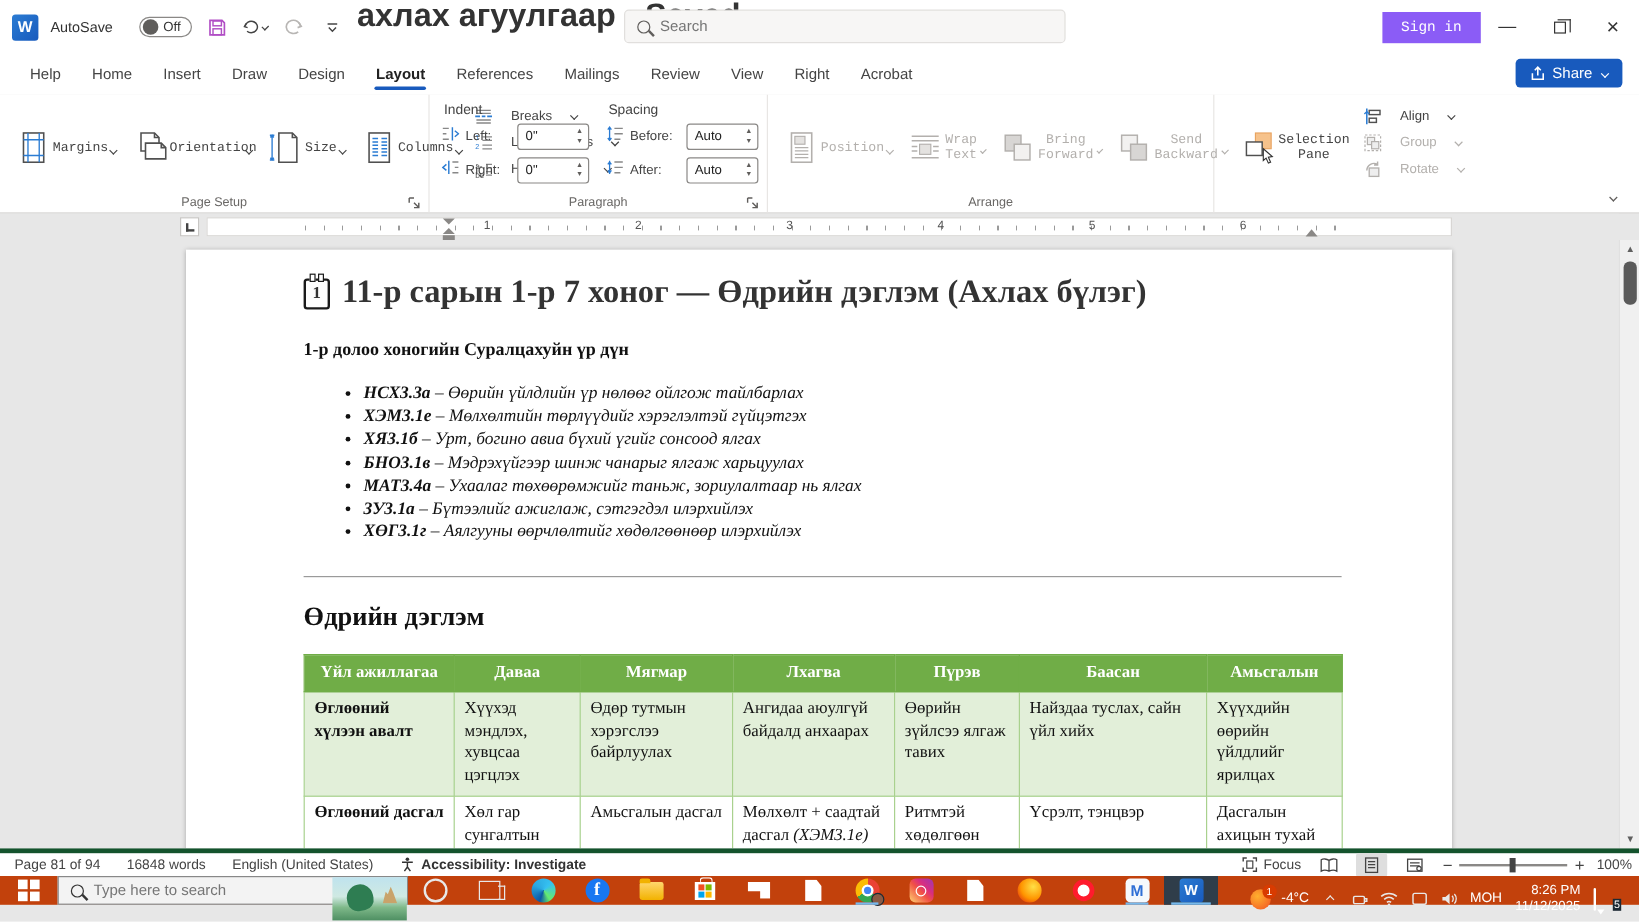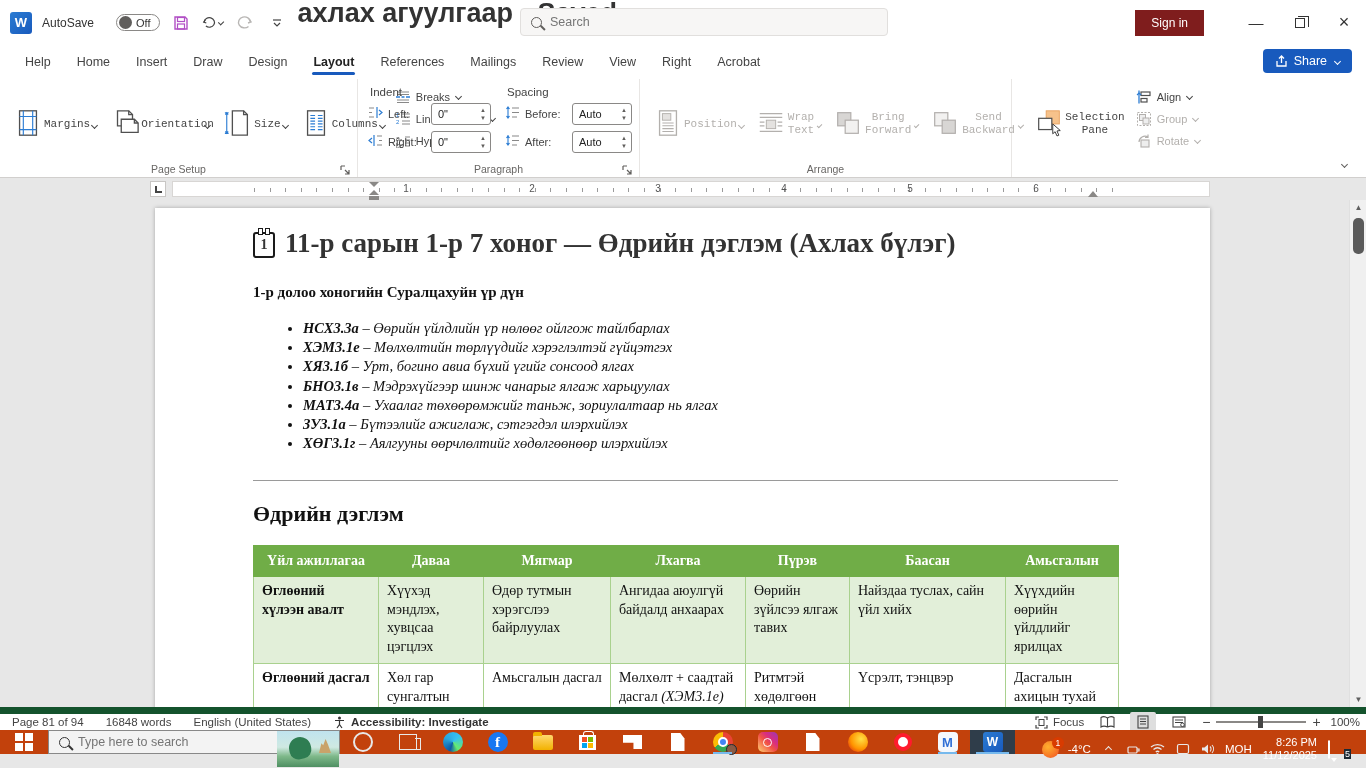--- a/index.html
+++ b/index.html
@@ -16,21 +16,21 @@
   .qat-btn { width:22px; height:22px; display:flex; align-items:center; justify-content:center; }
   .qat-btn svg { display:block; }
   .doc-title { display:flex; align-items:center; gap:6px; font-size:12px; color:#333; margin-left:8px; white-space:nowrap; }
   .chv { display:inline-block; width:5px; height:5px; border-right:1.4px solid currentColor; border-bottom:1.4px solid currentColor; transform:rotate(45deg); margin-left:2px; vertical-align:2px; }
   .chv-up { transform:rotate(-135deg); vertical-align:-1px; }
   .tb-search { position:absolute; left:520px; top:8px; width:368px; height:28px; background:#f7f6f5; border:1px solid #e1dfdd; border-radius:4px; display:flex; align-items:center; padding:0 10px; gap:8px; }
   .tb-search input { border:none; outline:none; background:transparent; font-size:12.5px; color:#605e5c; width:100%; font-family:inherit; }
   .mag { width:11px; height:11px; border:1.5px solid #605e5c; border-radius:50%; position:relative; flex:0 0 auto; }
   .mag::after { content:""; position:absolute; width:6px; height:1.5px; background:#605e5c; transform:rotate(45deg); right:-5px; bottom:-2px; }
   .tb-right { position:absolute; right:0; top:0; height:45px; display:flex; align-items:center; }
-  .signin { background:#7f1d1d; color:#fff; font-size:12px; border:none; padding:6px 16px; margin-right:30px; cursor:pointer; font-family:Liberation Sans, sans-serif; }
+  .signin { background:#8b5cf6; color:#fff; font-size:12px; border:none; padding:6px 16px; cursor:pointer; font-family:Liberation Mono, monospace; }
   .winbtn { width:44px; height:45px; display:flex; align-items:center; justify-content:center; font-size:15px; color:#333; background:transparent; border:none; }
   .restore-glyph { width:10px; height:10px; border:1px solid #333; position:relative; }
   .restore-glyph::before { content:""; position:absolute; top:-3px; left:2px; width:10px; height:10px; border:1px solid #333; border-left:none; border-bottom:none; }
 
   
   .tabrow { position:absolute; top:45px; left:0; width:1366px; height:34px; background:#ffffff; display:flex; align-items:center; }
   .tabs { display:flex; padding-left:14px; gap:4px; }
   .tab { font-size:12.5px; color:#444; padding:7px 11px 8px; position:relative; cursor:pointer; white-space:nowrap; }
   .tab.active { color:#222; font-weight:bold; }
   .tab.active::after { content:""; position:absolute; left:10px; right:10px; bottom:2px; height:3px; background:#185abd; border-radius:2px; }
@@ -40,21 +40,21 @@
   .ribbon { position:absolute; top:79px; left:0; width:1366px; height:99px; background:#fff; border-bottom:1px solid #d1cfcd; display:flex; }
   .rgroup { position:relative; height:100%; border-right:1px solid #e8e6e4; padding:3px 6px 16px; display:flex; align-items:flex-start; }
   .rgroup-label { position:absolute; bottom:2px; left:0; right:0; text-align:center; font-size:10.5px; color:#696765; }
   .dlg-launcher { position:absolute; bottom:3px; right:5px; width:12px; height:12px; }
   .bigbtns { display:flex; height:80px; }
   .btn-big { display:flex; align-items:center; justify-content:flex-start; padding:6px 6px 2px; font-size:11px; color:#444; text-align:center; line-height:13px; border-radius:3px; cursor:pointer;font-family:Liberation Mono, monospace; }
   .btn-big .bicon { width:32px; height:32px; display:flex; align-items:center; justify-content:center; margin-bottom:3px; }
   .btn-big .blabel { max-width:62px; }
   .btn-big.disabled { color:#b3b0ad; cursor:default; }
   .smallcol { display:flex; flex-direction:column; justify-content:flex-start; gap:5px; padding:6px 4px; }
-  .btn-small { display:flex; align-items:center; gap:4px; font-size:11px; color:#444; white-space:nowrap; cursor:pointer;text-align:center; }
+  .btn-small { display:flex; align-items:center; gap:14px; font-size:11px; color:#444; white-space:nowrap; cursor:pointer;text-align:center; }
   .btn-small .sicon { width:17px; height:17px; display:flex; align-items:center; justify-content:center; }
   .btn-small.disabled { color:#b3b0ad; cursor:default; }
 
   .para-grid { display:flex; gap:14px; padding:2px 4px; }
   .para-col { display:flex; flex-direction:column; }
   .para-head { font-size:11.5px; color:#444; margin:2px 0 5px 2px; }
   .para-row { display:flex; align-items:center; gap:5px; margin-bottom:6px; }
   .para-row .plabel { font-size:11px; color:#444; width:38px; }
   .para-row .plabel.wide { width:42px; }
   .spin { width:60px; height:22px; border:1px solid #8a8886; border-radius:3px; display:flex; align-items:center; position:relative; background:#fff; }
@@ -96,21 +96,21 @@
   table.sched td.act { font-weight:bold; }
   table.sched tr.shaded td { background:#e2efd9; }
   table.sched .note { font-style:italic; }
 
   
   .vscroll { position:absolute; top:200px; right:0; width:17px; height:507px; background:#f0f0f0; border-left:1px solid #e0e0e0; }
   .vs-arrow { position:absolute; left:0; width:17px; height:15px; display:flex; align-items:center; justify-content:center; font-size:8px; color:#606060; }
   .vs-thumb { position:absolute; left:3px; top:18px; width:11px; height:36px; background:#5a5a5a; border-radius:5px; }
 
   
-  .statusbar { position:absolute; top:707px; left:0; width:1366px; height:23px; background:#ffffff; border-top:7px solid #14532d; display:flex; align-items:center; font-size:11.5px; color:#444; }
+  .statusbar { position:absolute; top:707px; left:0; width:1366px; height:23px; background:#ffffff; border-top:4px solid #14532d; display:flex; align-items:center; font-size:11.5px; color:#444; }
   .sb-left { display:flex; align-items:center; gap:22px; padding-left:12px; }
   .sb-item { display:flex; align-items:center; gap:5px; cursor:pointer; white-space:nowrap; }
   .sb-item.bold { font-weight:bold; color:#333; }
   .sb-right { position:absolute; right:6px; display:flex; align-items:center; gap:10px; }
   .viewbtn { width:26px; height:20px; display:flex; align-items:center; justify-content:center; border-radius:2px; cursor:pointer; }
   .viewbtn.active { background:#dedede; }
   .zoomwrap { display:flex; align-items:center; gap:6px; }
   .zoom-track { width:90px; height:2px; background:#8a8886; position:relative; }
   .zoom-thumb { position:absolute; left:42px; top:-5px; width:5px; height:12px; background:#444; }
   .zoom-pm { font-size:14px; color:#444; line-height:10px; }

